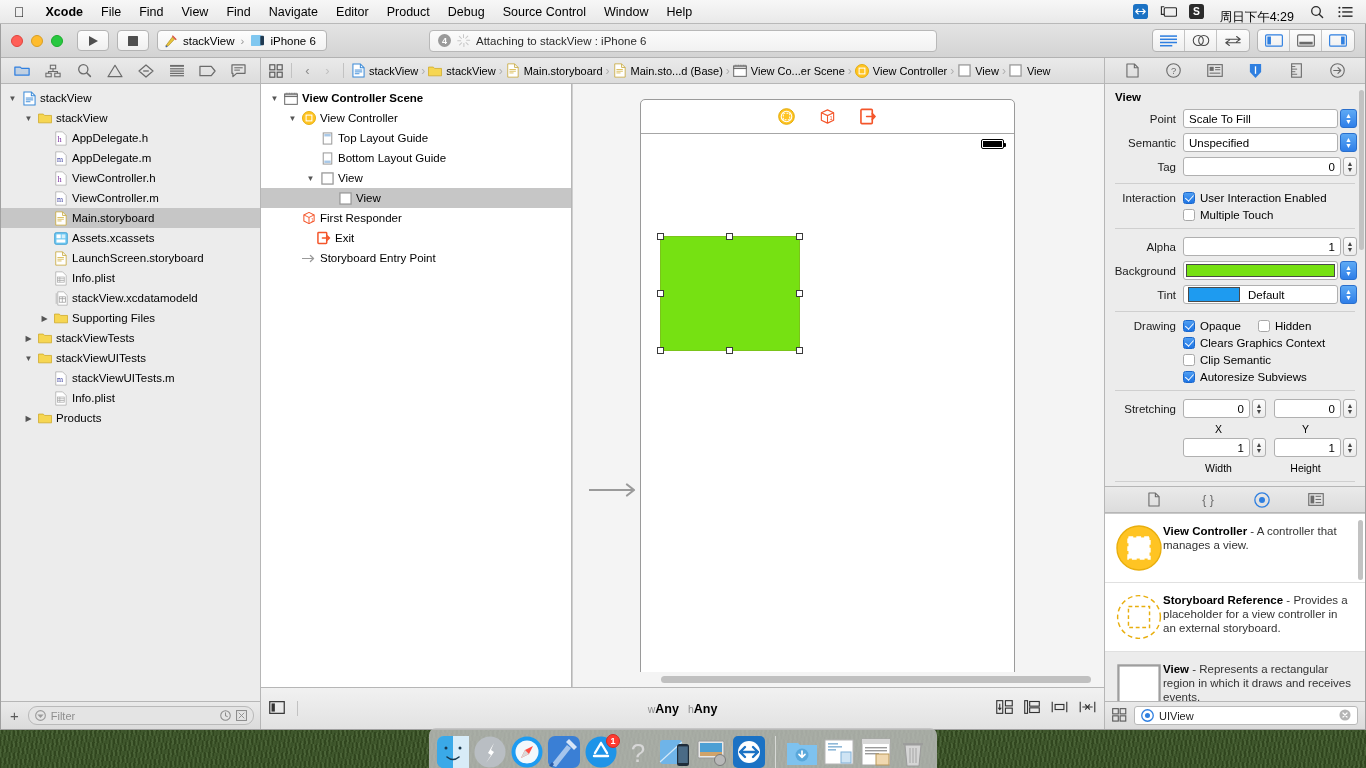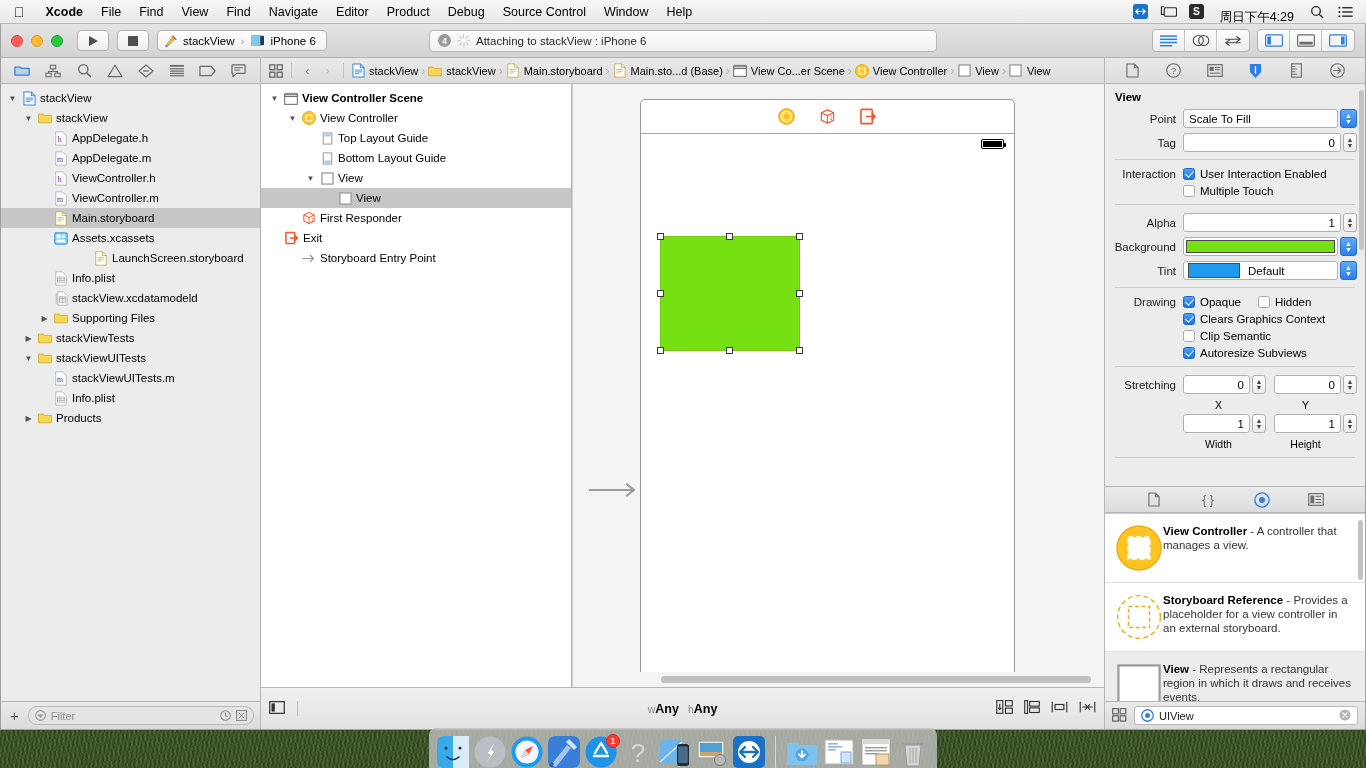--- a/index.html
+++ b/index.html
@@ -537,21 +537,21 @@
             <span class="ficon">
               <svg width="14" height="13" viewBox="0 0 15 14">
                 <rect x=".7" y=".7" width="13.6" height="12.6" rx="1.6" fill="#6cc7f2" stroke="#3a9cd0" stroke-width=".9"></rect>
                 <rect x="2.6" y="2.6" width="4.6" height="4.2" fill="#fff"></rect>
                 <rect x="8.2" y="2.6" width="4" height="4.2" fill="#d5effa"></rect>
                 <rect x="2.6" y="8" width="9.6" height="3.4" fill="#fff"></rect>
               </svg>
             </span>
             <span>Assets.xcassets</span>
           </div>
-          <div class="row" style="padding-left: 38px; margin-left: 40px;">
+          <div class="row" style="padding-left: 38px;">
             <span class="tw"></span>
             <span class="ficon">
               <svg width="12" height="15" viewBox="0 0 13 16">
                 <path d="M.8 .8h7.4l3.9 3.9V15.2H.8z" fill="#fff" stroke="#c8a83c" stroke-width=".9"></path>
                 <path d="M8.2 .8v3.9h3.9" fill="none" stroke="#c8a83c" stroke-width=".9"></path>
                 <g fill="#d6b547">
                   <rect x="2.6" y="6.4" width="7" height=".9"></rect>
                   <rect x="2.6" y="8.3" width="7" height=".9"></rect>
                   <rect x="2.6" y="10.2" width="4.5" height=".9"></rect>
                 </g>
@@ -852,21 +852,21 @@
               <span class="tw"></span>
               <span class="ficon">
                 <svg width="14" height="14" viewBox="0 0 15 15">
                   <path d="M2 4.2 7.5 1.5 13 4.2v6.6L7.5 13.5 2 10.8z" fill="#fff" stroke="#f4552a" stroke-width="1.1" stroke-linejoin="round"></path>
                   <path d="M2 4.2 7.5 6.9 13 4.2M7.5 6.9v6.6" fill="none" stroke="#f4552a" stroke-width="1"></path>
                   <text x="9.6" y="11.4" font-size="5" font-family="Liberation Sans" fill="#f4552a">1</text>
                 </svg>
               </span>
               <span style="">First Responder</span>
             </div>
-            <div class="row" style="padding-left: 9px;">
+            <div class="row" style="padding-left: 41px;">
               <span class="tw"></span>
               <span class="ficon">
                 <svg width="14" height="14" viewBox="0 0 15 15">
                   <rect x="1" y="1.6" width="9.4" height="11.8" rx=".8" fill="none" stroke="#f4552a" stroke-width="1.6"></rect>
                   <path d="M5.8 7.5h7.6M10.8 5l2.6 2.5-2.6 2.5" fill="none" stroke="#f4552a" stroke-width="1.6" stroke-linecap="round" stroke-linejoin="round"></path>
                 </svg>
               </span>
               <span style="">Exit</span>
             </div>
             <div class="row" style="padding-left: 26px;">
@@ -1037,20 +1037,28 @@
 
         <div class="ir">
           <div class="lab">Point</div>
           <div class="sel-field">Scale To Fill</div>
           <div class="stepper-blue">
               <span>▲</span>
               <span>▼</span>
             </div>
         </div>
 
+        <div class="ir">
+          <div class="lab">Semantic</div>
+          <div class="sel-field">Unspecified</div>
+          <div class="stepper-blue">
+              <span>▲</span>
+              <span>▼</span>
+            </div>
+        </div>
 
         <div class="ir">
           <div class="lab">Tag</div>
           <div class="num-field">0</div>
           <div class="stepper-gray">
               <span>▲</span>
               <span>▼</span>
             </div>
         </div>
 

